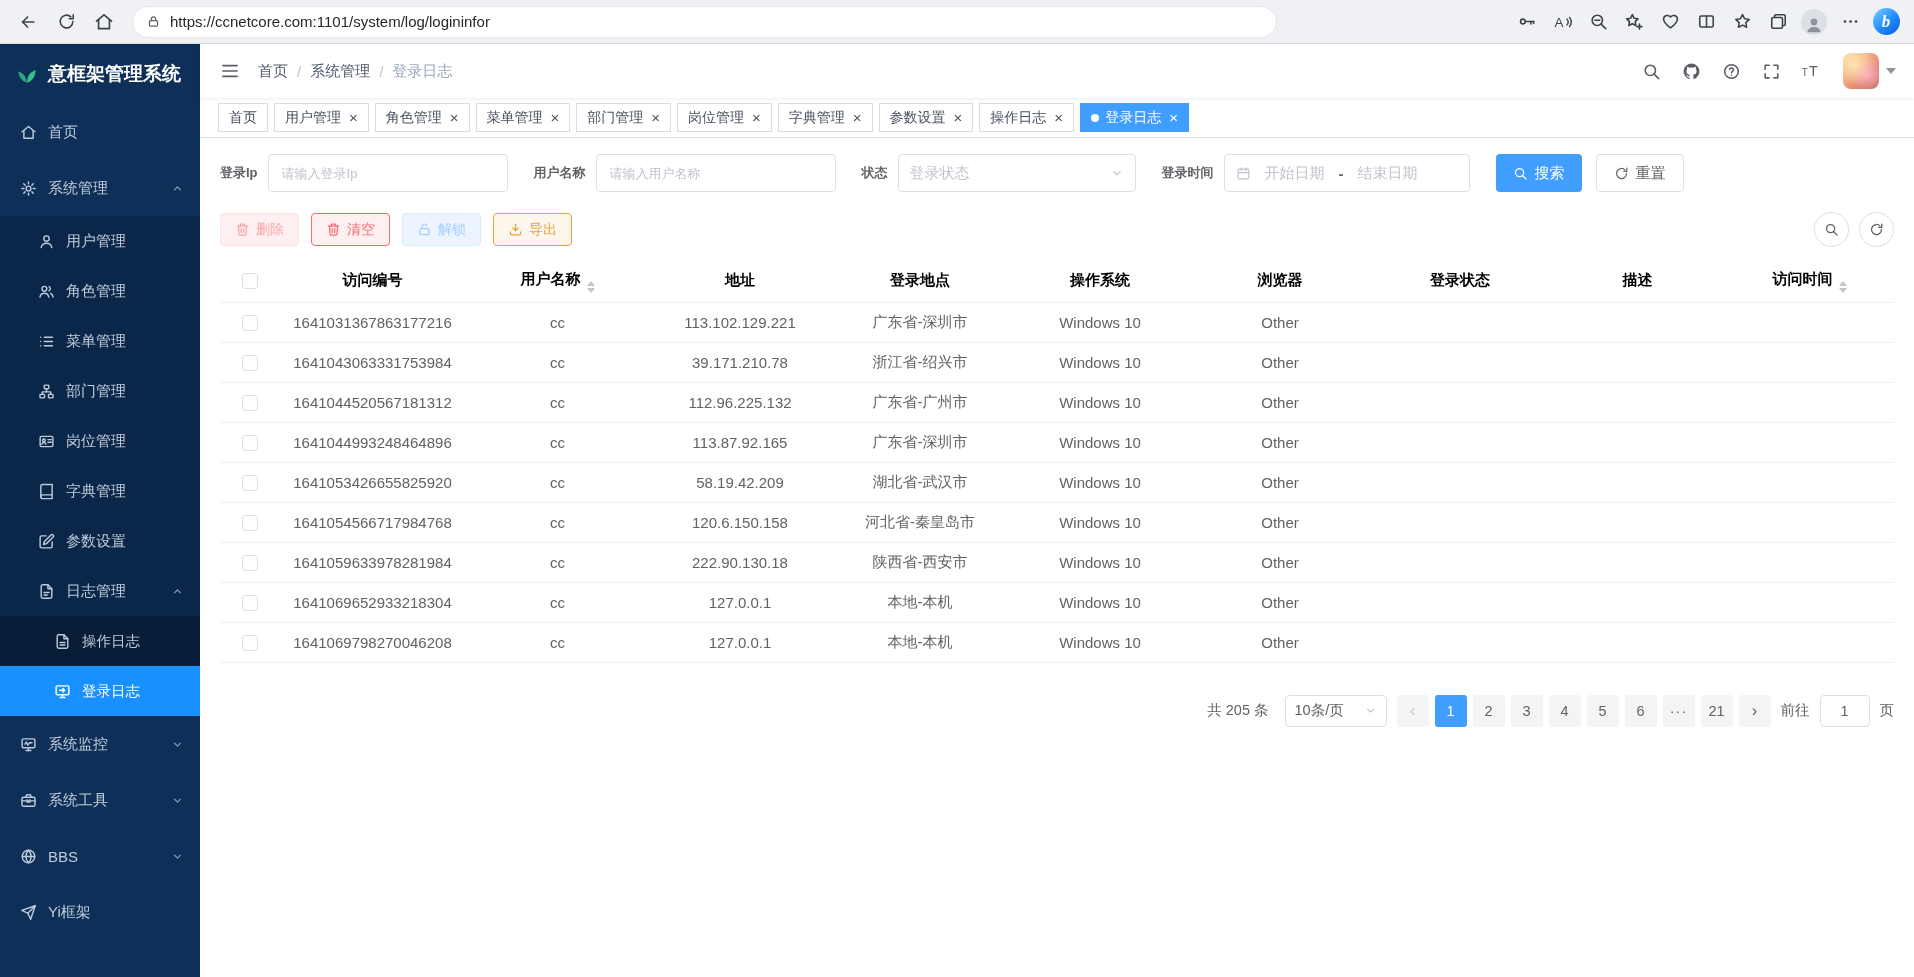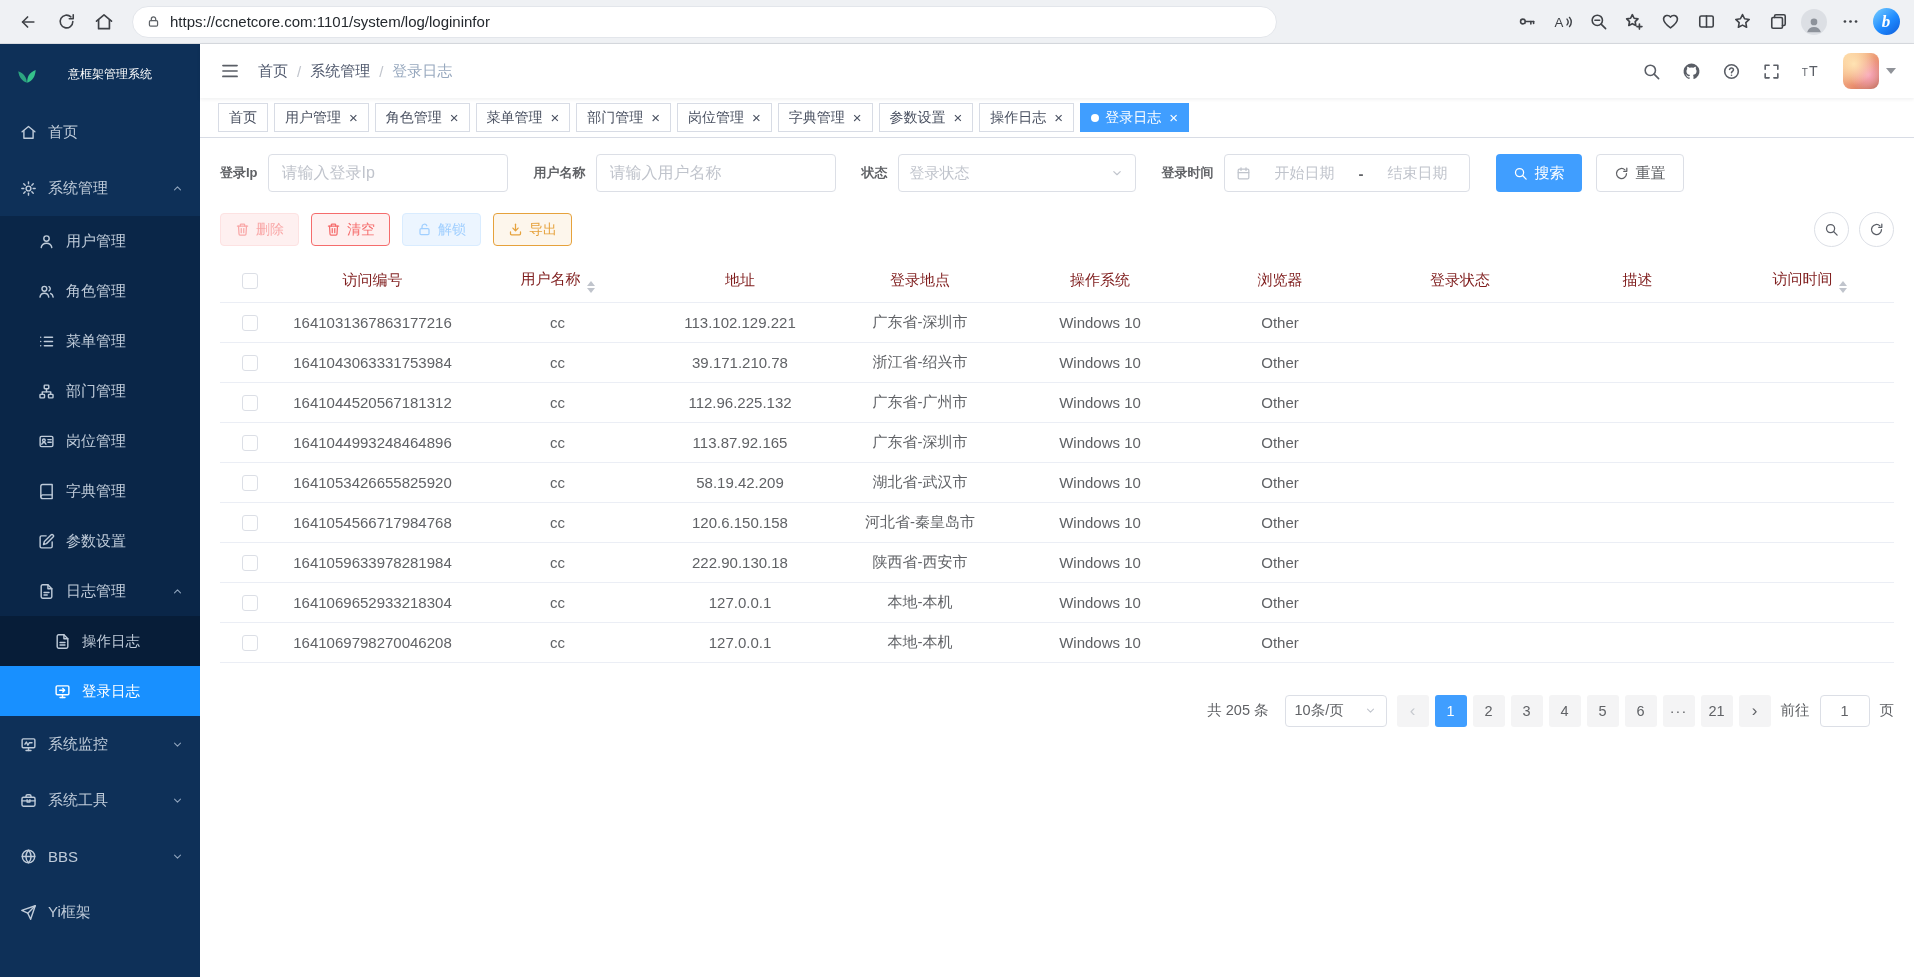--- a/index.html
+++ b/index.html
@@ -20,21 +20,21 @@
   .url-text { font-size:15px; color:#24292e; white-space:nowrap; }
   .chrome-right { margin-left:auto; display:flex; align-items:center; }
   .avatar-chrome { width:26px; height:26px; border-radius:50%; background:#dcdfe4; color:#8e939b; overflow:hidden; display:flex; align-items:flex-end; justify-content:center; }
   .avatar-chrome .ico { width:20px; height:20px; }
   .bing { width:27px; height:27px; border-radius:50%; background:linear-gradient(140deg,#7ad0ff 0%,#1e8aff 55%,#0f5bd8 100%); color:#fff; font-weight:bold; font-size:17px; display:flex; align-items:center; justify-content:center; font-family:"Liberation Serif",serif; font-style:italic; }
 
   
   .app { display:flex; height:933px; }
   .sidebar { width:200px; flex:0 0 200px; background:#0e3058; overflow:hidden; }
   .logo { height:60px; display:flex; align-items:center; gap:10px; padding:0 16px; }
-  .logo-text { color:#fff; font-size:12px; font-weight:normal; white-space:nowrap;margin-left:20px; }
+  .logo-text { color:#fff; font-size:19px; font-weight:bold; white-space:nowrap; }
   .side-item { display:flex; align-items:center; gap:11px; color:#bfcbd9; font-size:15px; padding:0 16px 0 20px; cursor:pointer; }
   .side-item.lvl1 { height:56px; }
   .side-item.lvl2 { height:50px; background:#0a2648; padding-left:38px; }
   .side-item.lvl3 { height:50px; background:#071d38; padding-left:54px; font-size:14.5px; }
   .side-item.active { background:#1890ff; color:#fff; }
   .s-ico { width:17px; height:17px; }
   .s-label { white-space:nowrap; }
   .s-arrow { width:13px; height:13px; margin-left:auto; color:#8fa4bd; }
   .s-arrow.up svg { transform:rotate(180deg); }
 
@@ -57,45 +57,45 @@
   .tab { height:29px; display:inline-flex; align-items:center; gap:6px; padding:0 10px; border:1px solid #d8dce5; background:#fff; color:#495060; font-size:14px; cursor:pointer; white-space:nowrap; }
   .tab.active { background:#409eff; border-color:#409eff; color:#fff; }
   .tab-dot { width:8px; height:8px; border-radius:50%; background:#fff; display:inline-block; }
   .tab-x { font-size:15px; line-height:1; margin-left:2px; }
 
   
   .content { flex:1; padding:12px 20px 0; overflow:hidden; }
   .filters { display:flex; align-items:center; margin-top:4px; }
   .fgroup { display:flex; align-items:center; margin-right:26px; }
   .flabel { font-size:13px; font-weight:600; color:#606266; margin-right:10px; white-space:nowrap; }
-  .finput { width:240px; height:38px; border:1px solid #dcdfe6; border-radius:4px; padding:0 13px; font-size:16px; color:#606266; }
+  .finput { width:240px; height:38px; border:1px solid #dcdfe6; border-radius:4px; padding:0 13px; font-size:13px; color:#606266; }
   .finput::placeholder { color:#c0c4cc; }
   .fselect { width:238px; height:38px; border:1px solid #dcdfe6; border-radius:4px; display:flex; align-items:center; padding:0 11px; gap:8px; cursor:pointer; }
   .fselect .ph { flex:1; }
   .ph { color:#c0c4cc; font-size:15px; white-space:nowrap; }
   .sel-caret { color:#c0c4cc; }
-  .fdate { width:246px; height:38px; border:1px solid #dcdfe6; border-radius:4px; display:flex; align-items:center; padding:0 11px; gap:24px; cursor:pointer; }
+  .fdate { width:246px; height:38px; border:1px solid #dcdfe6; border-radius:4px; display:flex; align-items:center; padding:0 11px; gap:14px; cursor:pointer; }
   .fdate .ico { color:#c0c4cc; }
   .dsep { color:#606266; font-weight:600; font-size:15px; }
   .btn { height:38px; display:inline-flex; align-items:center; gap:7px; padding:0 17px; border-radius:4px; font-size:15px; }
   .btn.primary { background:#409eff; color:#fff; margin-right:14px; }
   .btn.default { background:#fff; border:1px solid #dcdfe6; color:#606266; }
 
   .toolbar { margin-top:20px; display:flex; align-items:center; gap:12px; }
   .btn.sm { height:33px; padding:8px 14px; font-size:14px; border:1px solid; border-radius:4px; gap:6px; }
   .plain-danger { background:#fef0f0; border-color:#fbc4c4; color:#f56c6c; }
   .plain-danger.disabled { border-color:#fde2e2; color:#f9a7a7; cursor:not-allowed; }
   .plain-primary { background:#ecf5ff; border-color:#c6e2ff; color:#409eff; }
   .plain-primary.disabled { border-color:#d9ecff; color:#a0cfff; cursor:not-allowed; }
   .plain-warning { background:#fdf6ec; border-color:#f3d19e; color:#e6a23c; }
   .toolbar-right { margin-left:auto; display:flex; gap:10px; }
   .circle-btn { width:35px; height:35px; border-radius:50%; border:1px solid #dcdfe6; background:#fff; color:#5a5e66; display:flex; align-items:center; justify-content:center; }
 
   .grid { width:100%; border-collapse:collapse; margin-top:12px; table-layout:fixed; }
-  .grid th { height:43px; font-size:15px; font-weight:normal; color:#7f1d1d; border-bottom:1px solid #ebeef5; text-align:center; white-space:nowrap; }
+  .grid th { height:43px; font-size:15px; font-weight:bold; color:#000000; border-bottom:1px solid #ebeef5; text-align:center; white-space:nowrap; }
   .grid td { height:40px; font-size:15px; color:#606266; border-bottom:1px solid #ebeef5; text-align:center; white-space:nowrap; overflow:hidden; }
   .cb { width:16px; height:16px; border:1px solid #dcdfe6; border-radius:3px; background:#fff; display:inline-block; vertical-align:middle; cursor:pointer; }
   .sort { display:inline-flex; flex-direction:column; gap:2.5px; margin-left:6px; transform:translateY(2px); }
   .sort i { display:block; width:0; height:0; border-left:4.5px solid transparent; border-right:4.5px solid transparent; }
   .sort .up { border-bottom:5.5px solid #c0c4cc; }
   .sort .down { border-top:5.5px solid #c0c4cc; }
 
   .pagination { margin-top:32px; display:flex; align-items:center; justify-content:flex-end; gap:10px; font-size:14.5px; color:#606266; }
   .total { margin-right:6px; }
   .psize { width:102px; height:32px; border:1px solid #dcdfe6; border-radius:4px; display:flex; align-items:center; justify-content:space-between; padding:0 9px; cursor:pointer; }

